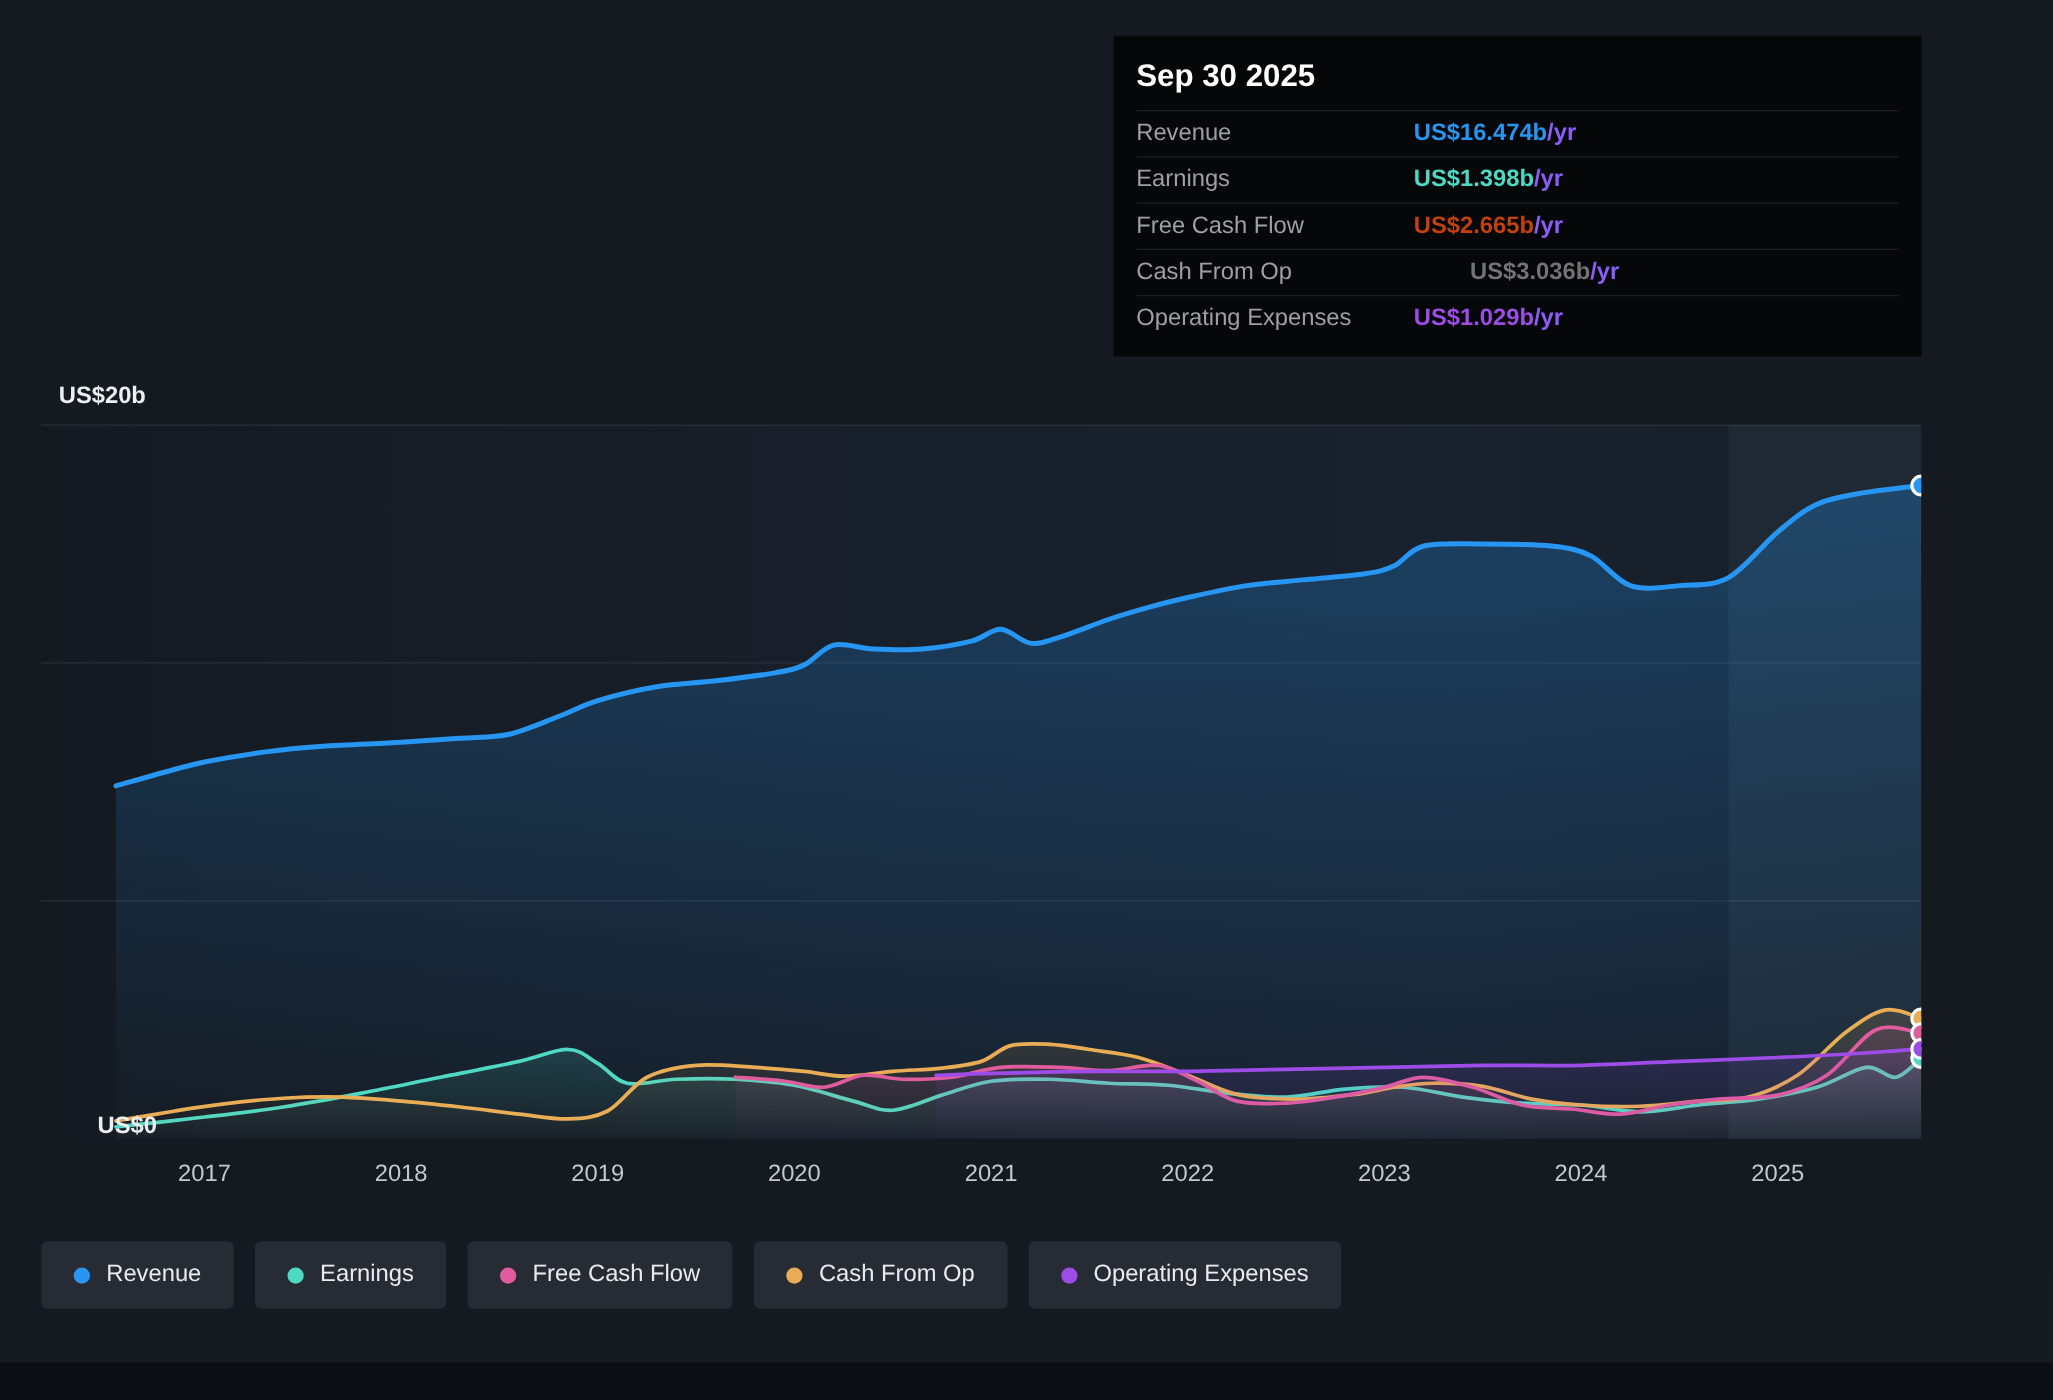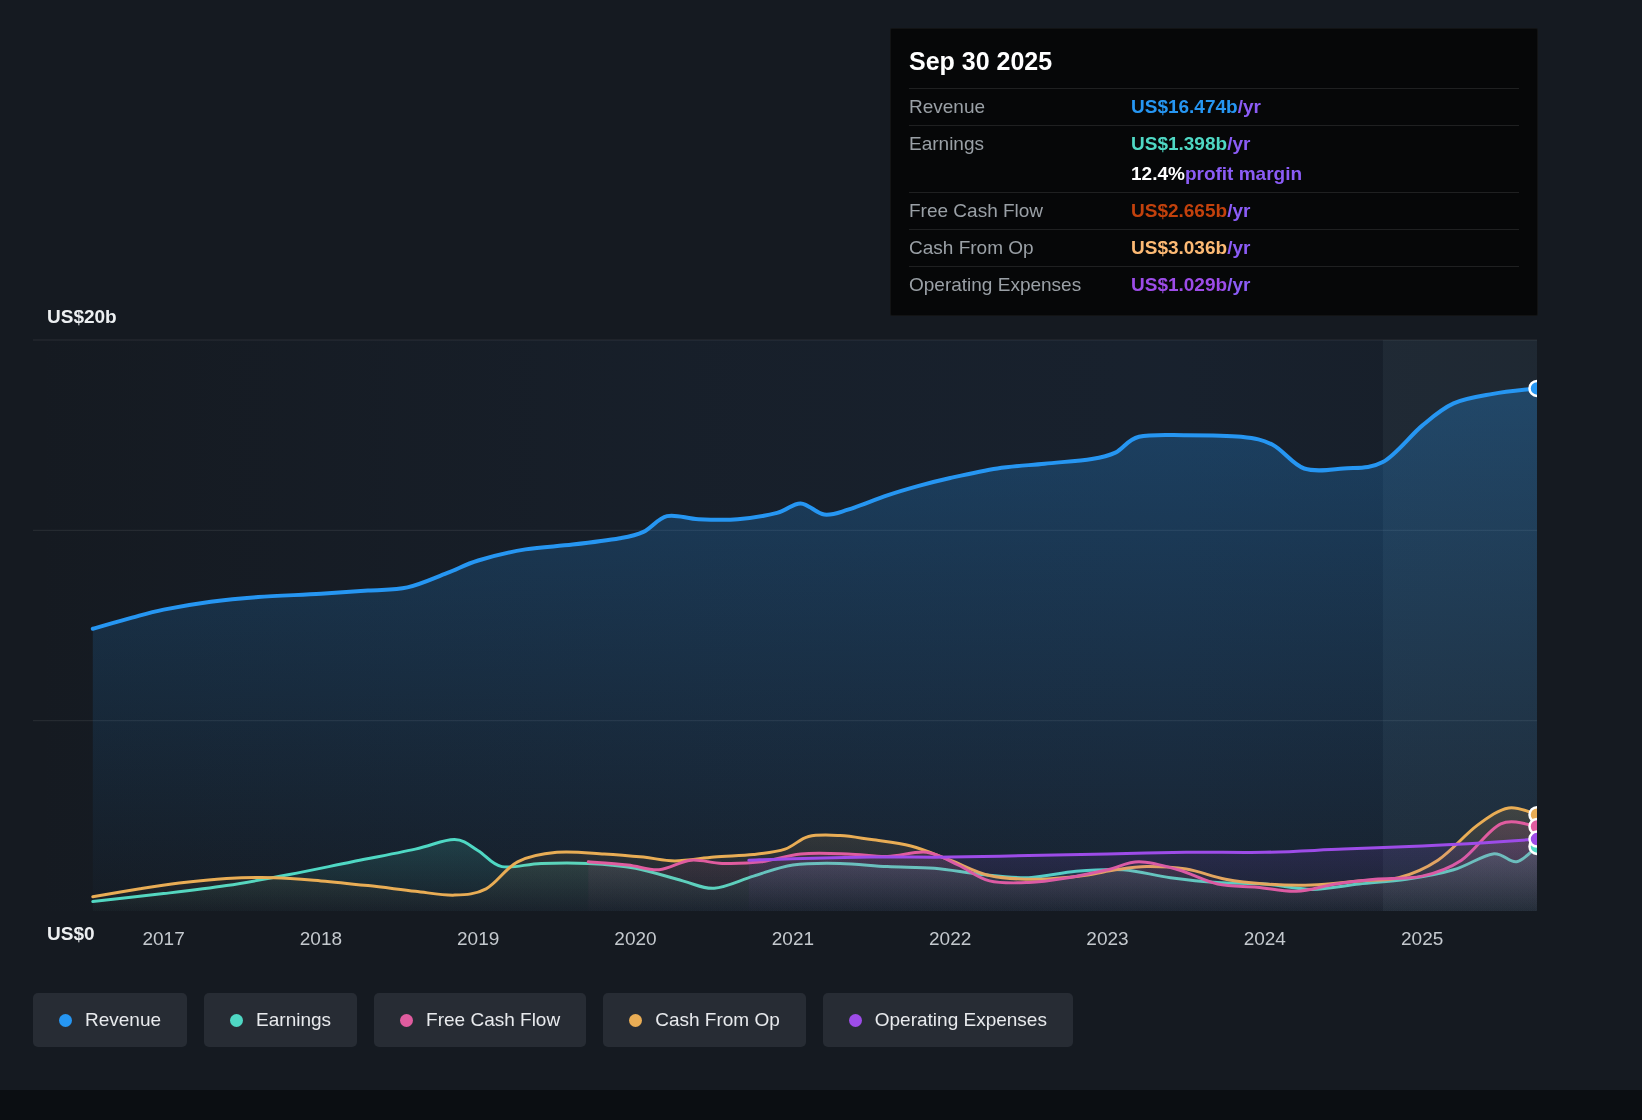--- a/index.html
+++ b/index.html
@@ -7,21 +7,21 @@
     position:relative;width:1642px;height:1120px;overflow:hidden;
     background:#151a21;
     font-family:"Liberation Sans","DejaVu Sans",sans-serif;
     color:#e8eaed;
   }
   svg#chart{position:absolute;left:0;top:0;}
 
   
   .y-label{position:absolute;left:47px;font-size:19px;font-weight:700;color:#eceff1;}
   .y-label.top{top:306px;}
-  .y-label.bottom{top:923px;}
+  .y-label.bottom{top:890px;margin-left:31px;}
 
   
   .tooltip{
     position:absolute;left:890px;top:28px;width:648px;box-sizing:border-box;
     background:#060708;border:1px solid rgba(255,255,255,0.05);
     padding:10px 18px 12px 18px;border-radius:2px;
   }
   .tt-title{font-size:25px;font-weight:700;color:#ffffff;padding:8px 0 12px 0;}
   .tt-row{display:flex;align-items:center;padding:6px 0;border-top:1px solid rgba(255,255,255,0.10);min-height:24px;}
   .tt-row.no-top{border-top:none;padding-top:0;}
@@ -125,35 +125,30 @@
       <span class="tt-value" style="color: rgb(38, 150, 242);">US$16.474b</span>
         <span class="tt-value tt-suffix"> /yr</span>
     </div>
 
     <div class="tt-row">
       <span class="tt-label">Earnings</span>
       <span class="tt-value" style="color: rgb(79, 216, 196);">US$1.398b</span>
         <span class="tt-value tt-suffix"> /yr</span>
     </div>
 
-    <div class="tt-row no-top">
-      <span class="tt-label"></span>
-      <span class="tt-value" style="color: rgb(255, 255, 255);">12.4%</span>
-        <span class="tt-value tt-suffix"> profit margin</span>
-    </div>
 
     <div class="tt-row">
       <span class="tt-label">Free Cash Flow</span>
       <span class="tt-value" style="color: #c2410c;">US$2.665b</span>
         <span class="tt-value tt-suffix"> /yr</span>
     </div>
 
     <div class="tt-row">
       <span class="tt-label">Cash From Op</span>
-      <span class="tt-value" style="color: #fdba74;">US$3.036b</span>
+      <span class="tt-value" style="color: #737373; margin-left: 45px;">US$3.036b</span>
         <span class="tt-value tt-suffix"> /yr</span>
     </div>
 
     <div class="tt-row">
       <span class="tt-label">Operating Expenses</span>
       <span class="tt-value" style="color: rgb(157, 76, 232);">US$1.029b</span>
         <span class="tt-value tt-suffix"> /yr</span>
     </div>
   </div>
 

